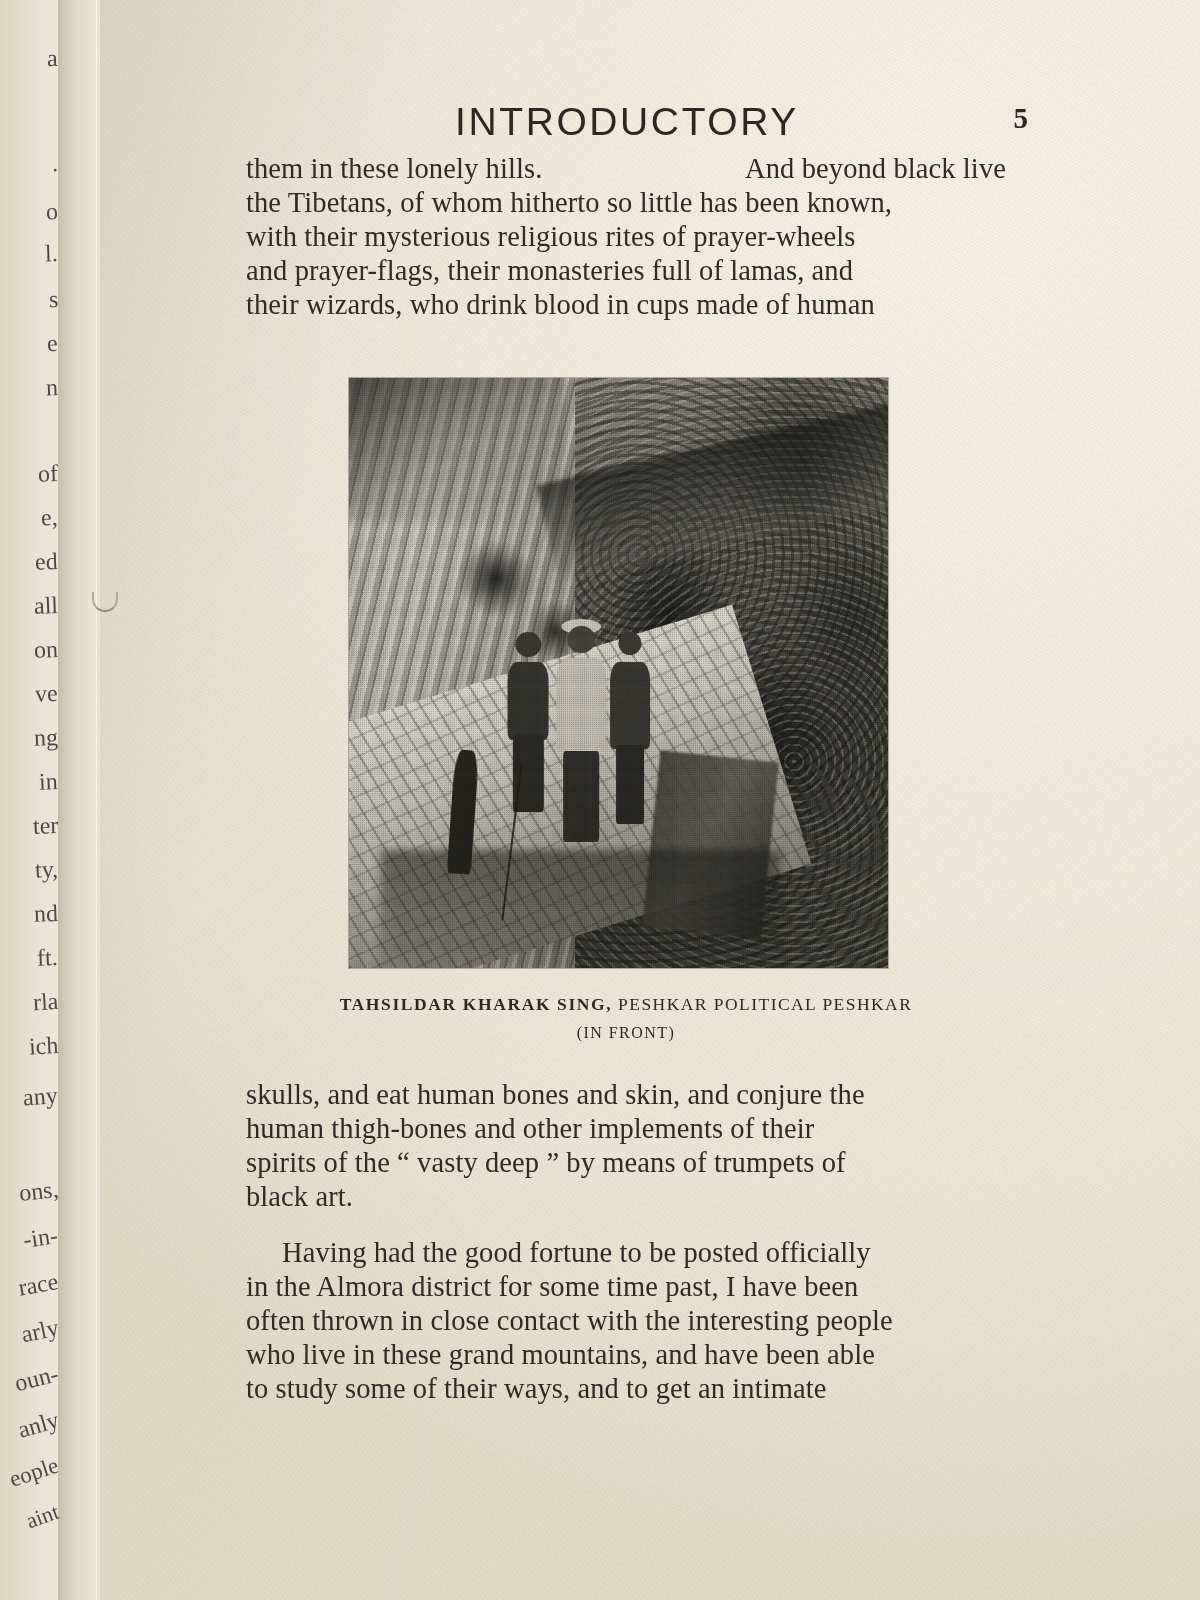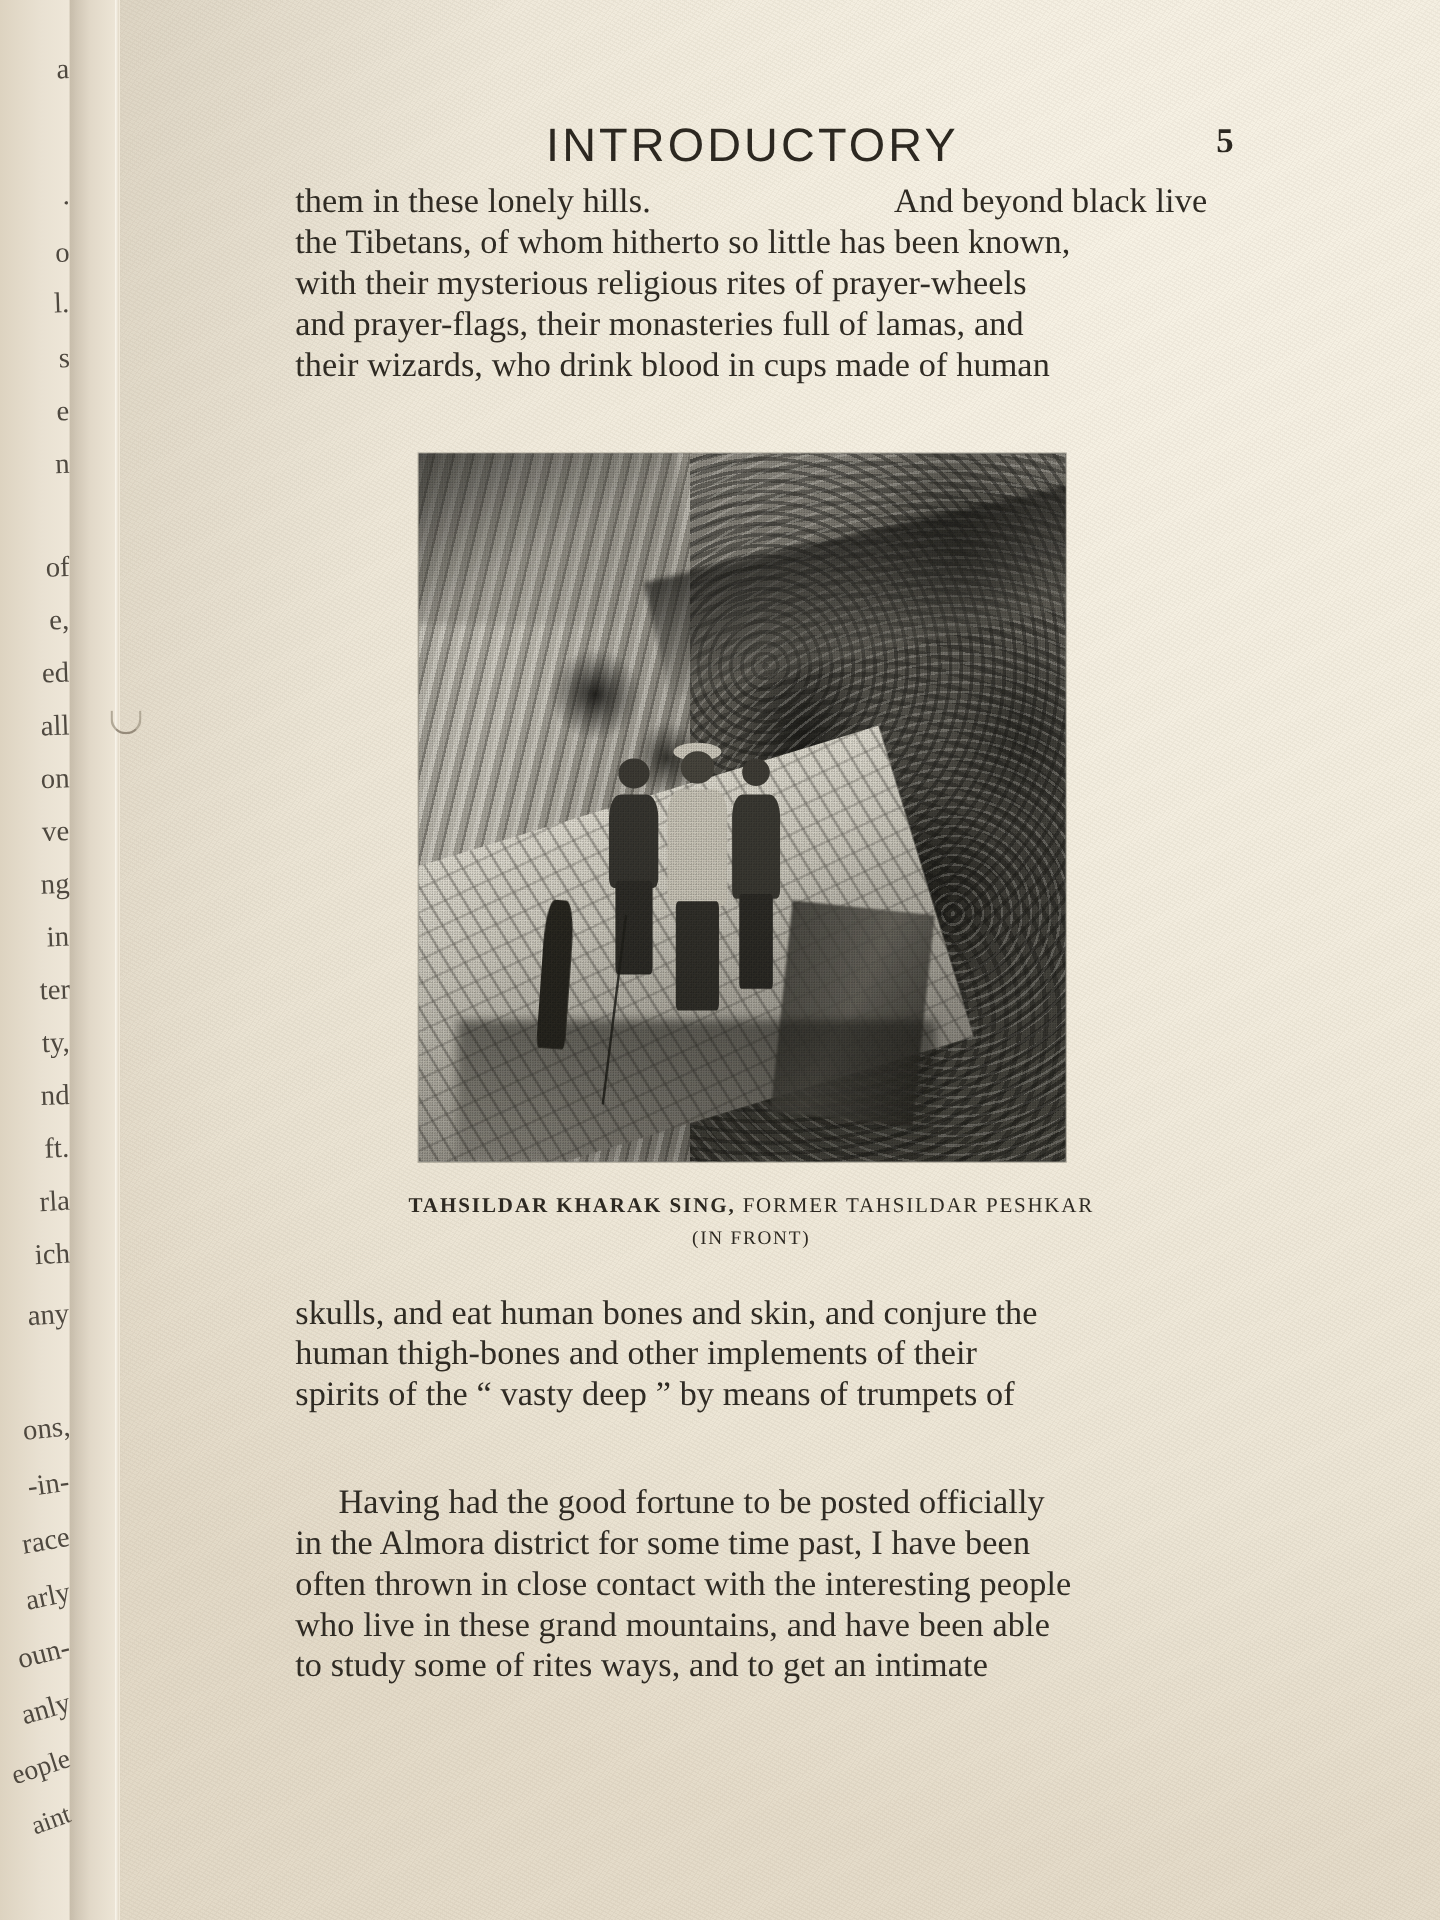--- a/index.html
+++ b/index.html
@@ -419,32 +419,33 @@
         </div>
 
         <div class="ph" id="ph-staff"></div>
         <div id="ph-screen"></div>
         <div id="ph-tone"></div>
       </div>
     </div>
 
     <div id="caption">
       <div id="cap-line-1">
-        <span id="cap-name">TAHSILDAR KHARAK SING,</span><span> FORMER TAHSILDAR PESHKAR</span>
+        <span id="cap-name">TAHSILDAR KHARAK SING,</span><span> PESHKAR POLITICAL PESHKAR</span>
       </div>
       <div id="cap-line-2">(IN FRONT)</div>
     </div>
 
     <div class="col body-block" id="para-mid">
       <span class="line">skulls, and eat human bones and skin, and conjure the</span>
       <span class="line">human  thigh-bones  and  other  implements  of  their</span>
       <span class="line">spirits of the “ vasty deep ” by means of trumpets of</span>
+      <span class="line">black art.</span>
     </div>
 
     <div class="col body-block" id="para-last">
       <span class="line indent">Having had the good fortune to be posted officially</span>
       <span class="line">in the Almora district for some time past, I have been</span>
       <span class="line">often thrown in close contact with the interesting people</span>
       <span class="line">who live in these grand mountains, and have been able</span>
-      <span class="line">to study  some  of  rites  ways,  and  to  get  an  intimate</span>
+      <span class="line">to study  some  of  their  ways,  and  to  get  an  intimate</span>
     </div>
   </div>
 </div>
 
 </body></html>

